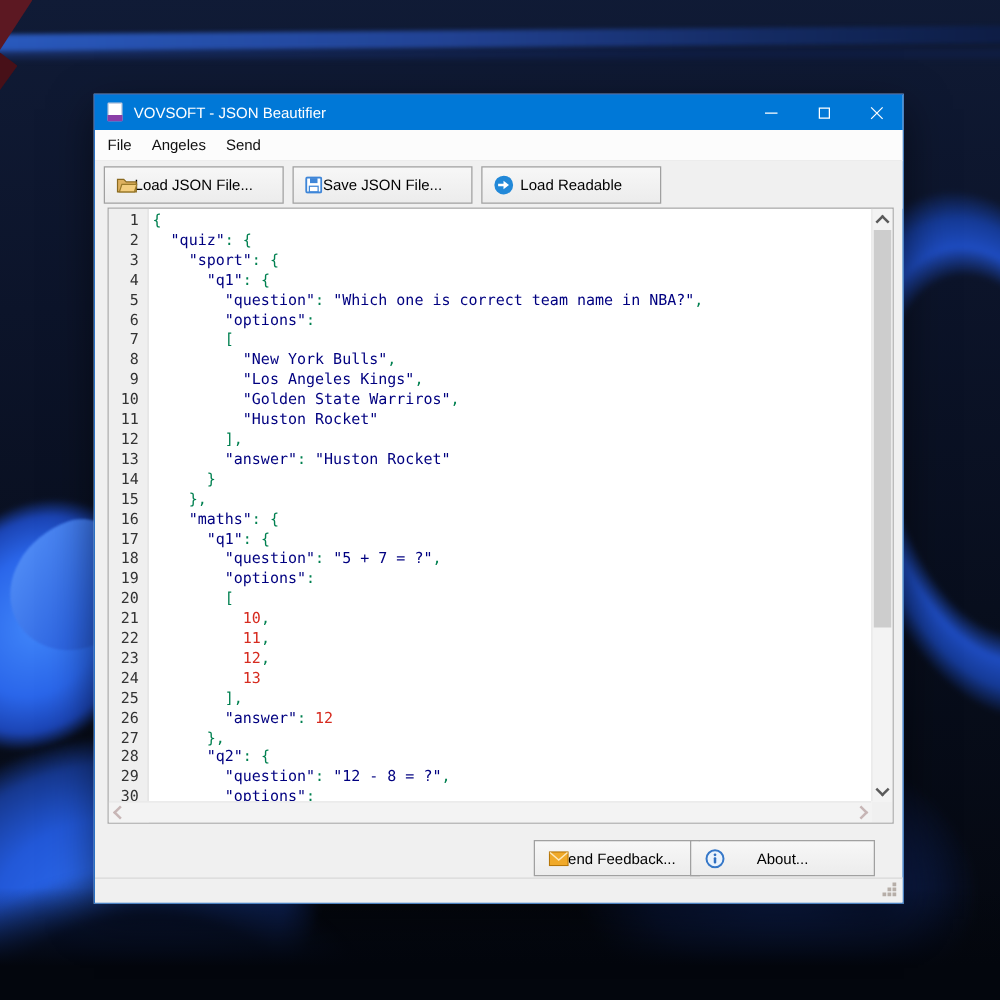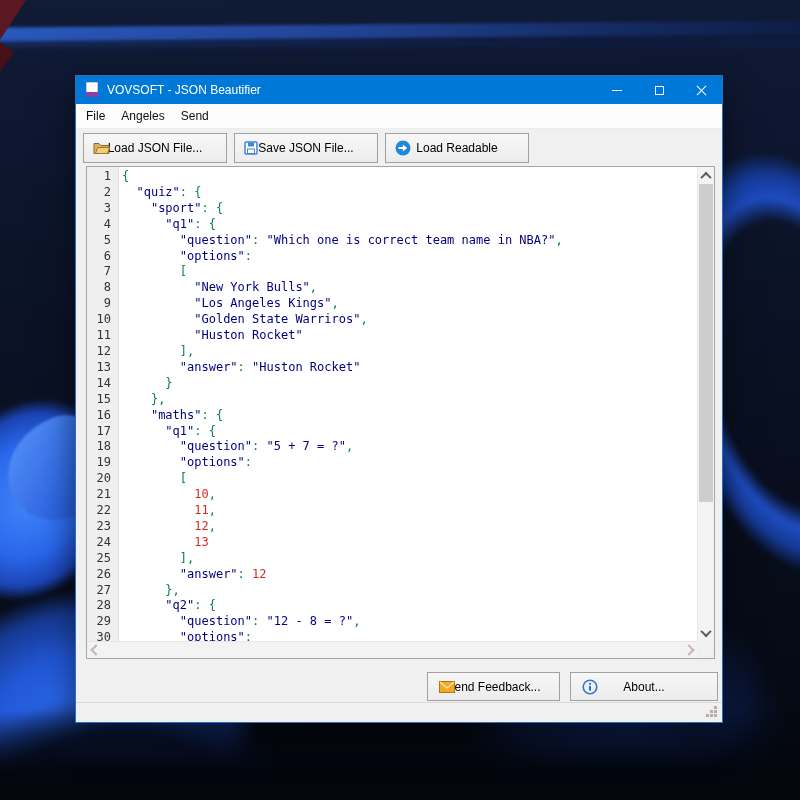--- a/index.html
+++ b/index.html
@@ -98,21 +98,21 @@
   .hs-left{left:0;}
   .hs-right{right:0;}
   .sb-corner{position:absolute;right:0;bottom:0;width:17px;height:17px;background:#f0f0f0;}
 
   
   .foot-btn{position:absolute;height:29px;box-sizing:border-box;border:1px solid #a0a0a0;
     background:linear-gradient(#f7f7f7,#ececec);display:flex;align-items:center;justify-content:center;
     font-size:12px;color:#000;font-family:"Liberation Sans",sans-serif;padding:0;}
   .foot-btn .ic{position:absolute;left:11px;top:50%;transform:translateY(-50%);display:flex;}
   .btn-feedback{left:351px;top:596px;width:133px;}
-  .btn-about{left:494px;top:596px;width:148px;justify-content:center;}
+  .btn-about{left:476px;top:596px;width:148px;justify-content:center;}
   .statusbar{position:absolute;left:0;right:0;bottom:0;height:19px;background:#f0f0f0;border-top:1px solid #d8d8d8;}
   .grip{position:absolute;right:5px;bottom:5px;width:3px;height:3px;background:#b6aea8;
     box-shadow:-4px 0 #b6aea8,-8px 0 #b6aea8,0 -4px #b6aea8,-4px -4px #b6aea8,0 -8px #b6aea8;}
 </style>
 </head>
 <body>
 
 <div class="desktop">
   <div class="wp s4"></div>
   <div class="wp s6"></div>

